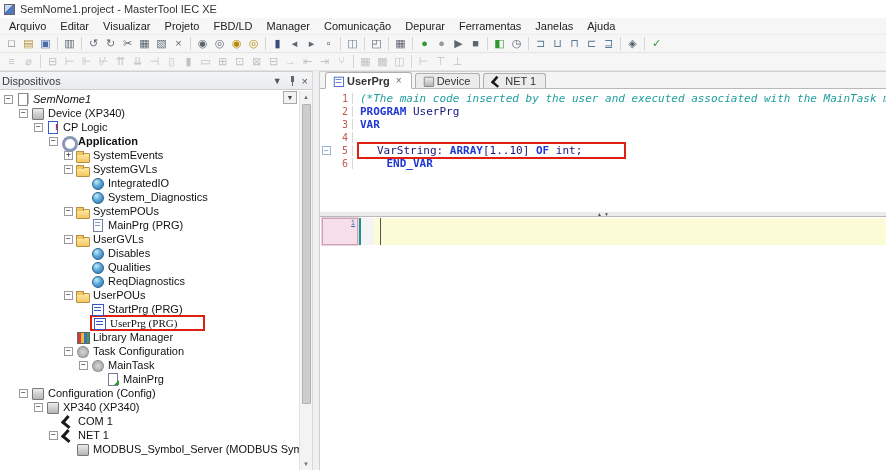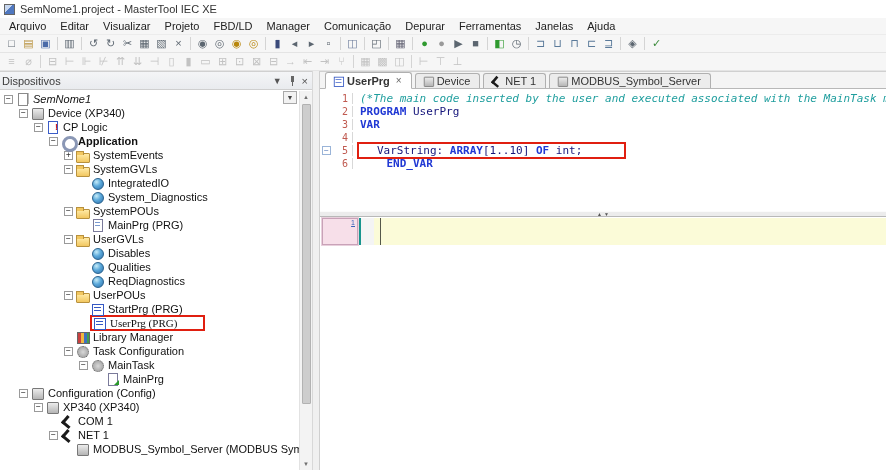--- a/index.html
+++ b/index.html
@@ -492,24 +492,20 @@
             <span>UserPrg</span>
             <span class="tab-close">×</span>
           </span>
           <span class="tab">
             <span class="ti ti-device"></span>
             <span>Device</span>
           </span>
           <span class="tab">
             <span class="ti ti-port"></span>
             <span>NET 1</span>
-          </span>
-          <span class="tab">
-            <span class="ti ti-device"></span>
-            <span>MODBUS_Symbol_Server</span>
           </span>
         </div>
       <div class="decl-pane" id="decl">
           <div class="code-line"><span class="fold-cell"></span><span class="num-cell">1</span><span class="code-text"><span class="tk-comment">(*The main code inserted by the user and executed associated with the MainTask must be inserted int</span></span></div>
           <div class="code-line"><span class="fold-cell"></span><span class="num-cell">2</span><span class="code-text"><span class="tk-kw">PROGRAM</span><span class="tk-id"> UserPrg</span></span></div>
           <div class="code-line"><span class="fold-cell"></span><span class="num-cell">3</span><span class="code-text"><span class="tk-kw">VAR</span></span></div>
           <div class="code-line"><span class="fold-cell"></span><span class="num-cell">4</span><span class="code-text"></span></div>
           <div class="code-line"><span class="fold-cell"><span class="fold-box">−</span></span><span class="num-cell">5</span><span class="code-text"><span class="code-redbox"><span class="tk-id">VarString: </span><span class="tk-kw">ARRAY</span><span class="tk-id">[1..10] </span><span class="tk-kw">OF</span><span class="tk-id"> int;</span></span></span></div>
           <div class="code-line"><span class="fold-cell"></span><span class="num-cell">6</span><span class="code-text"><span class="tk-kw">    END_VAR</span></span></div>
         </div>

